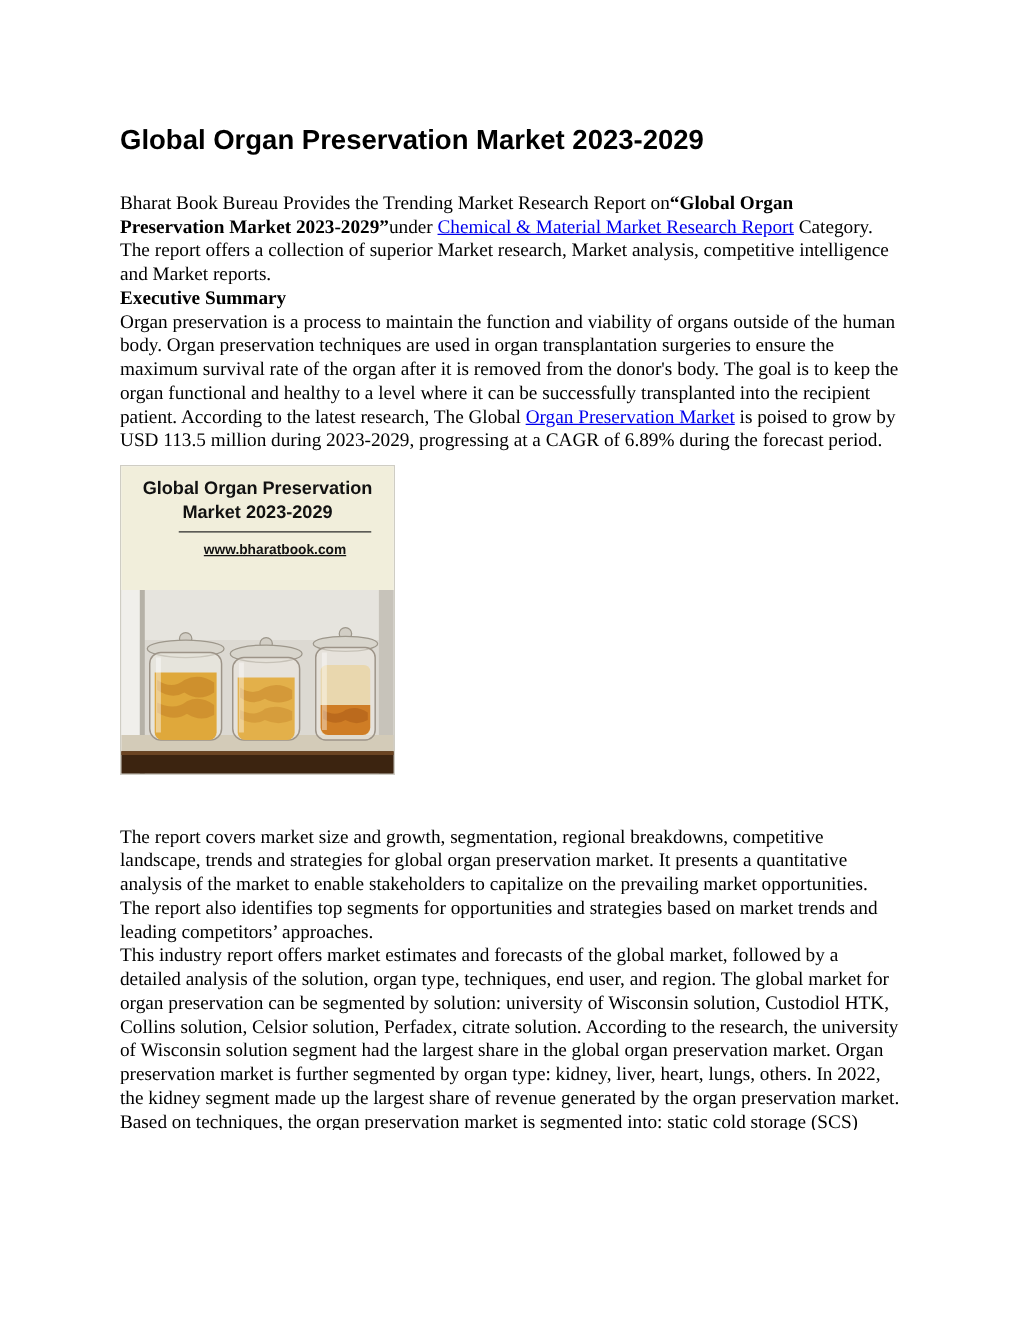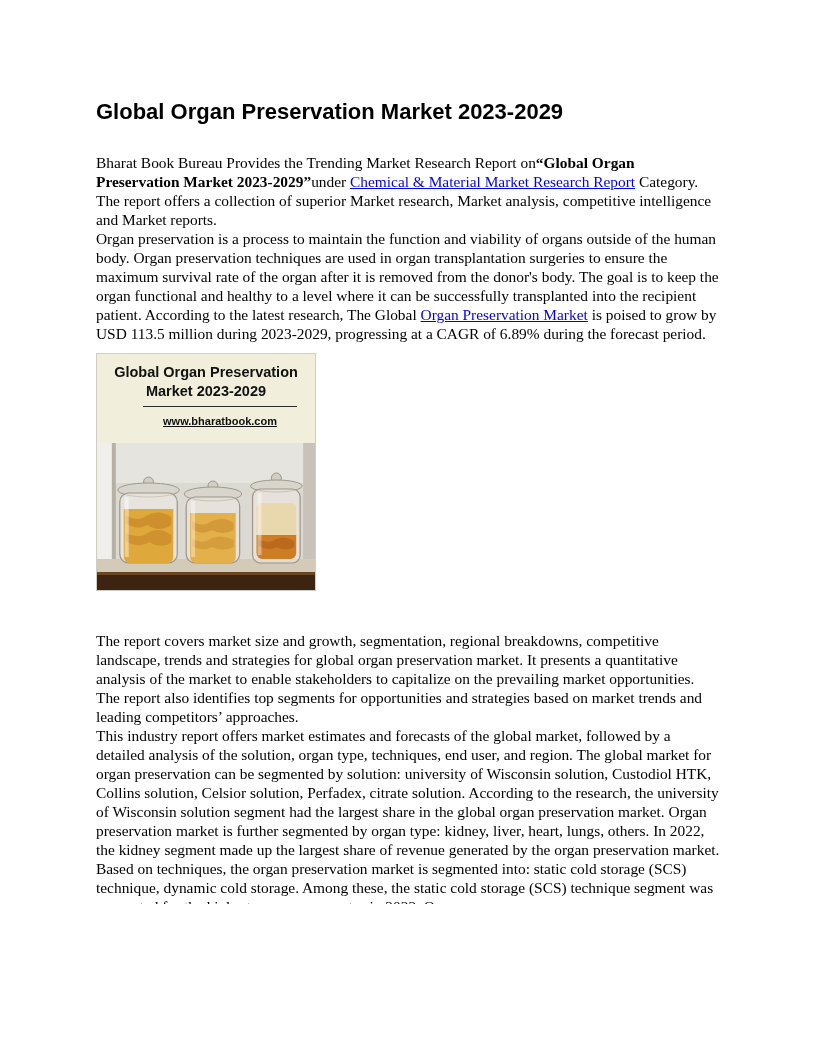--- a/index.html
+++ b/index.html
@@ -53,21 +53,21 @@
   }
   .promo-title {
     font-family: "Liberation Sans", sans-serif;
     font-weight: bold;
     font-size: 14.5px;
     line-height: 19px;
     color: #111111;
   }
   .promo-site-wrap {
     border-top: 1.5px solid #2b2b2b;
-    margin: 5px 10px 6px 38px;
+    margin: 5px 10px 16px 38px;
     padding: 3px 0 2px 0;
   }
   .promo-site {
     font-family: "Liberation Sans", sans-serif;
     font-weight: bold;
     font-size: 11px;
     text-decoration: underline;
     color: #111111;
   }
   .promo-photo {
@@ -78,20 +78,21 @@
 </style>
 </head>
 <body>
 
 <div class="page">
 
   <h1 class="doc-title">Global Organ Preservation Market 2023-2029</h1>
 
   <p class="body-par"><span>Bharat Book Bureau Provides the Trending Market Research Report on</span><span class="b">“Global Organ Preservation Market 2023-2029”</span><span>under </span><a class="doc-link" href="#">Chemical &amp; Material Market Research Report</a><span> Category. The report offers a collection of superior Market research, Market analysis, competitive intelligence and Market reports.</span></p>
 
+  <p class="body-par exec-heading">Executive Summary</p>
 
   <p class="body-par"><span>Organ preservation is a process to maintain the function and viability of organs outside of the human body. Organ preservation techniques are used in organ transplantation surgeries to ensure the maximum survival rate of the organ after it is removed from the donor's body. The goal is to keep the organ functional and healthy to a level where it can be successfully transplanted into the recipient patient. According to the latest research, The Global </span><a class="doc-link" href="#">Organ Preservation Market</a><span> is poised to grow by USD 113.5 million during 2023-2029, progressing at a CAGR of 6.89% during the forecast period.</span></p>
 
   <figure class="promo">
     <div class="promo-top">
       <div class="promo-title">Global Organ Preservation Market 2023-2029</div>
       <div class="promo-site-wrap">
         <span class="promo-site">www.bharatbook.com</span>
       </div>
     </div>

